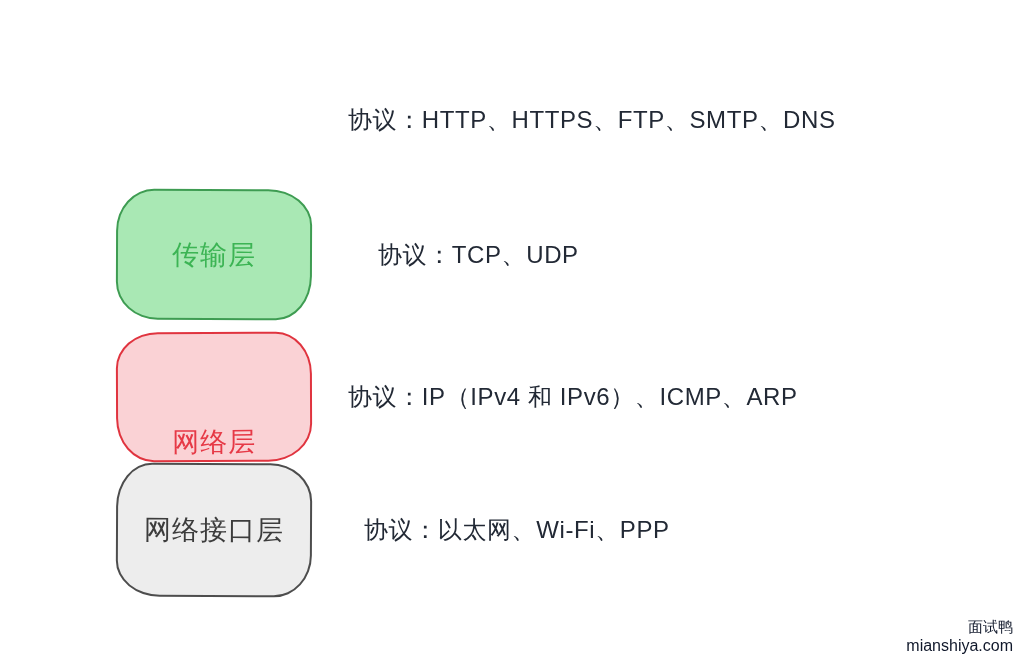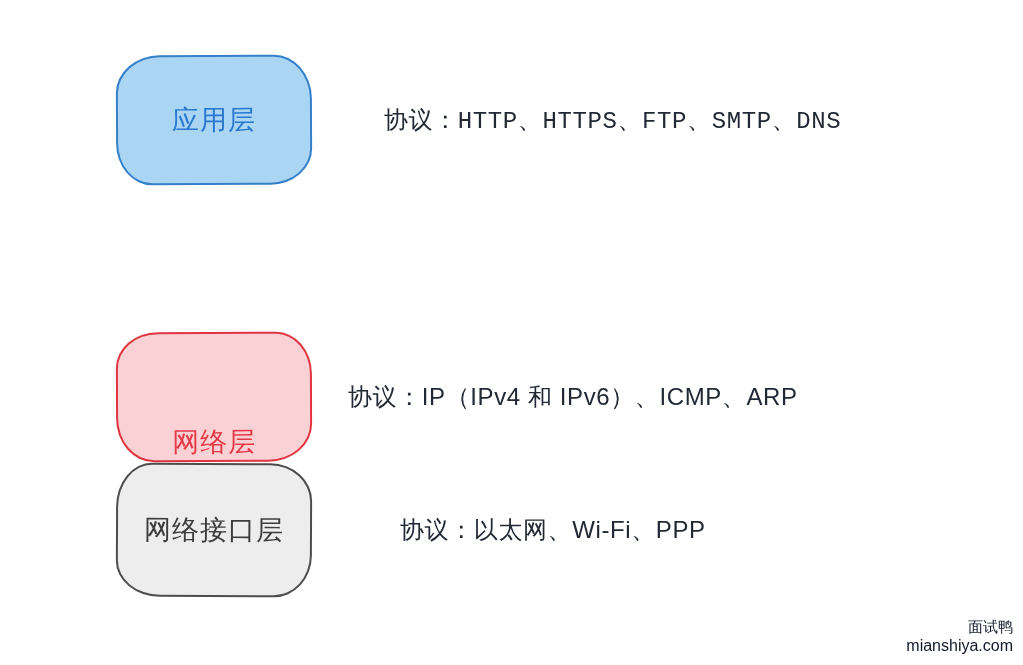--- a/index.html
+++ b/index.html
@@ -50,49 +50,52 @@
     position: absolute;
     top: 0;
     height: 100%;
     display: flex;
     align-items: center;
     font-size: 24px;
     color: #222935;
     letter-spacing: 0.6px;
     white-space: nowrap;
   }
-  .row-0 .protocols { left: 384px; font-family: Liberation Mono, monospace; }
+  .row-0 .protocols { left: 348px; }
   .row-1 .protocols { left: 378px; }
   .row-2 .protocols { left: 348px; }
-  .row-3 .protocols { left: 400px; }
+  .row-3 .protocols { left: 364px; }
 
   .watermark {
     position: absolute;
     right: 10px;
     bottom: 8px;
     text-align: right;
     color: #0f172a;
     line-height: 1.3;
     user-select: none;
   }
   .watermark .brand { font-size: 15px; display: block; }
   .watermark .site  { font-size: 16px; display: block; text-align: right; }
 </style>
 </head>
 <body>
 
 <div class="canvas">
 
   <div class="layer-row row-0 r0">
-    <div class="layer-box" style="--fill: #aad6f4; --border: #3580c9; --text: #2979d0;">
-      <span>应用层</span>
-    </div>
     <div class="protocols">协议：HTTP、HTTPS、FTP、SMTP、DNS</div>
   </div>
 
+  <div class="layer-row row-1 r1">
+    <div class="layer-box" style="--fill: #a9e8b4; --border: #3e9c52; --text: #3cb454;">
+      <span>传输层</span>
+    </div>
+    <div class="protocols">协议：TCP、UDP</div>
+  </div>
 
   <div class="layer-row row-2 r2">
     <div class="layer-box" style="--fill: #fad2d5; --border: #e0343f; --text: #e63946;">
       <span>网络层</span>
     </div>
     <div class="protocols">协议：IP（IPv4 和 IPv6）、ICMP、ARP</div>
   </div>
 
   <div class="layer-row row-3 r3">
     <div class="layer-box" style="--fill: #ededed; --border: #4d4d4d; --text: #3c3c3c;">

